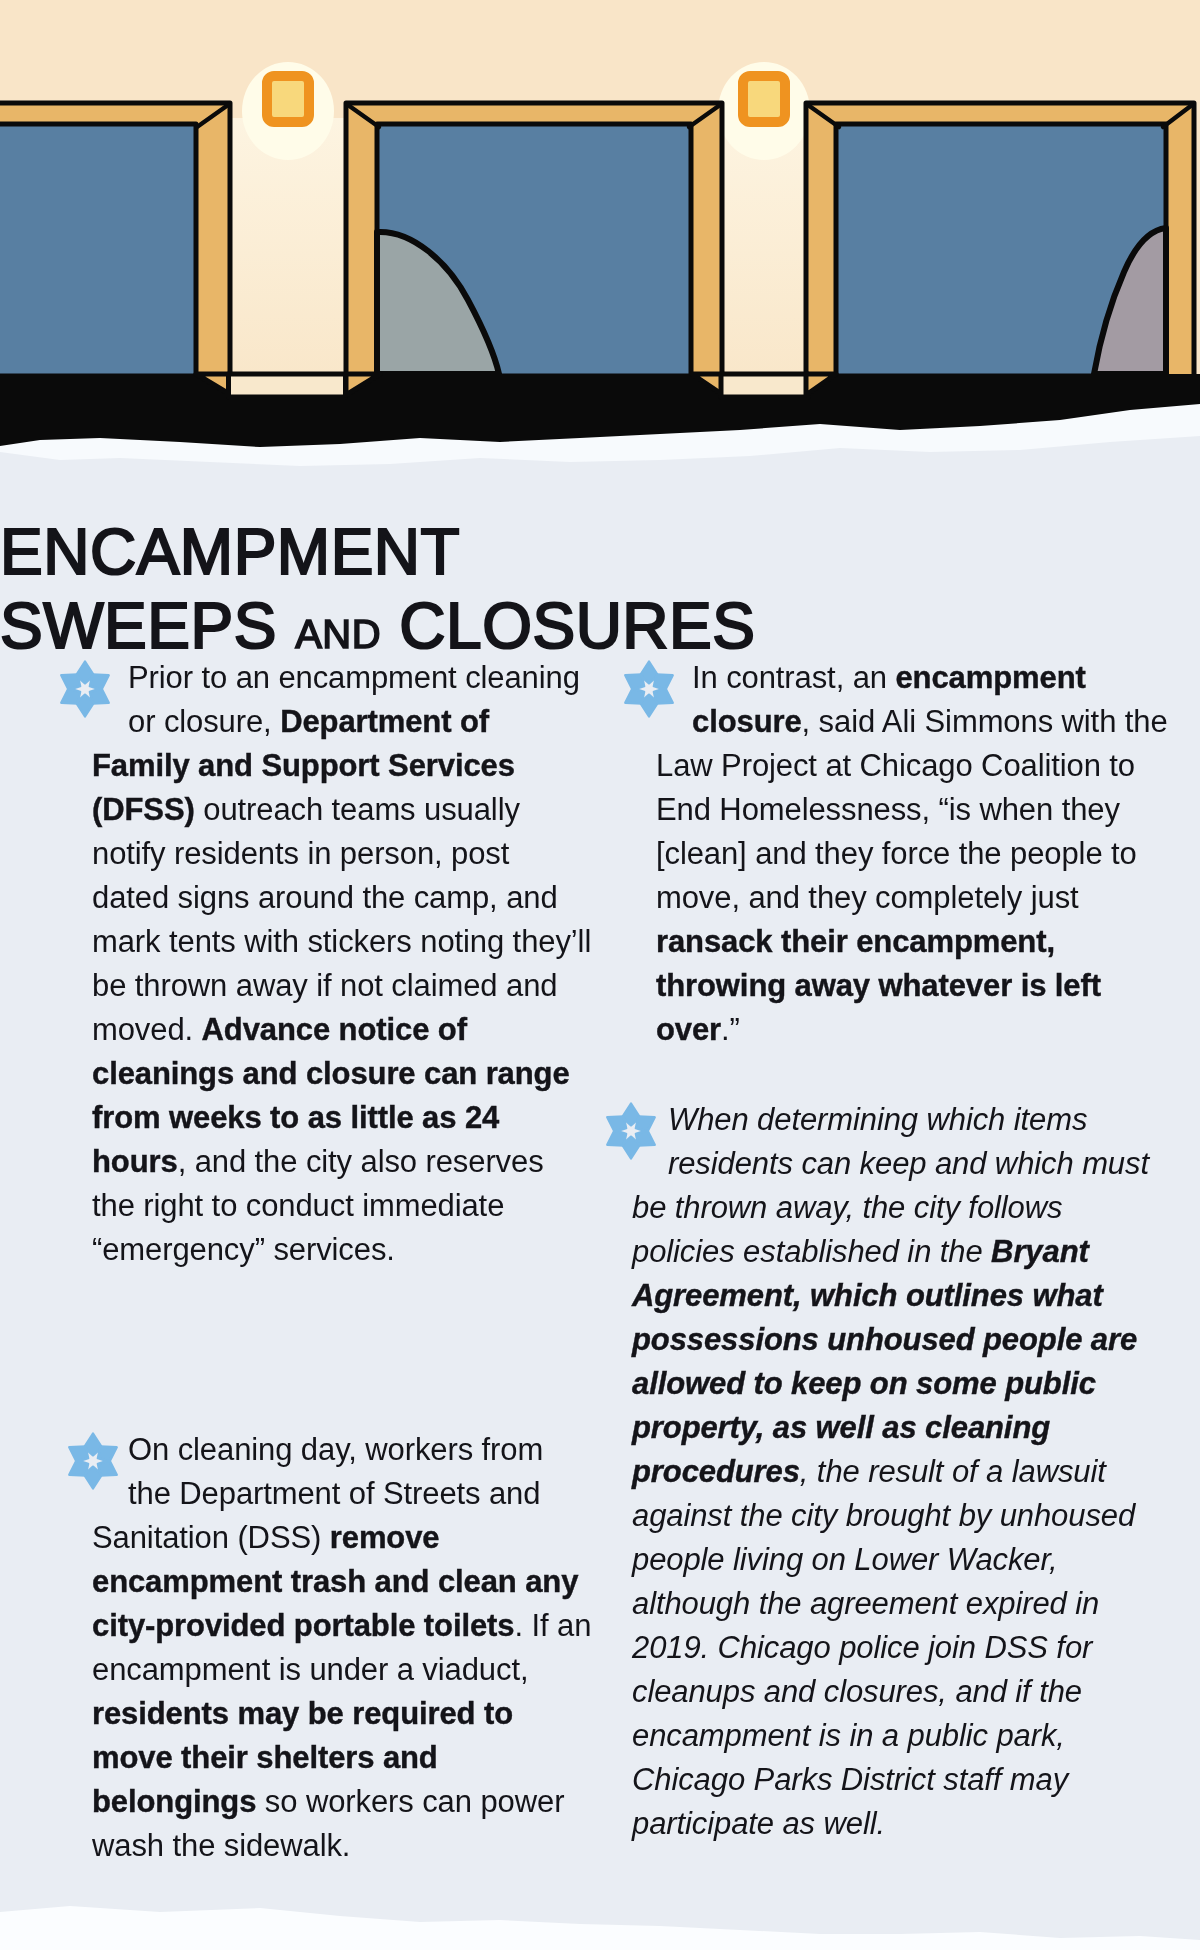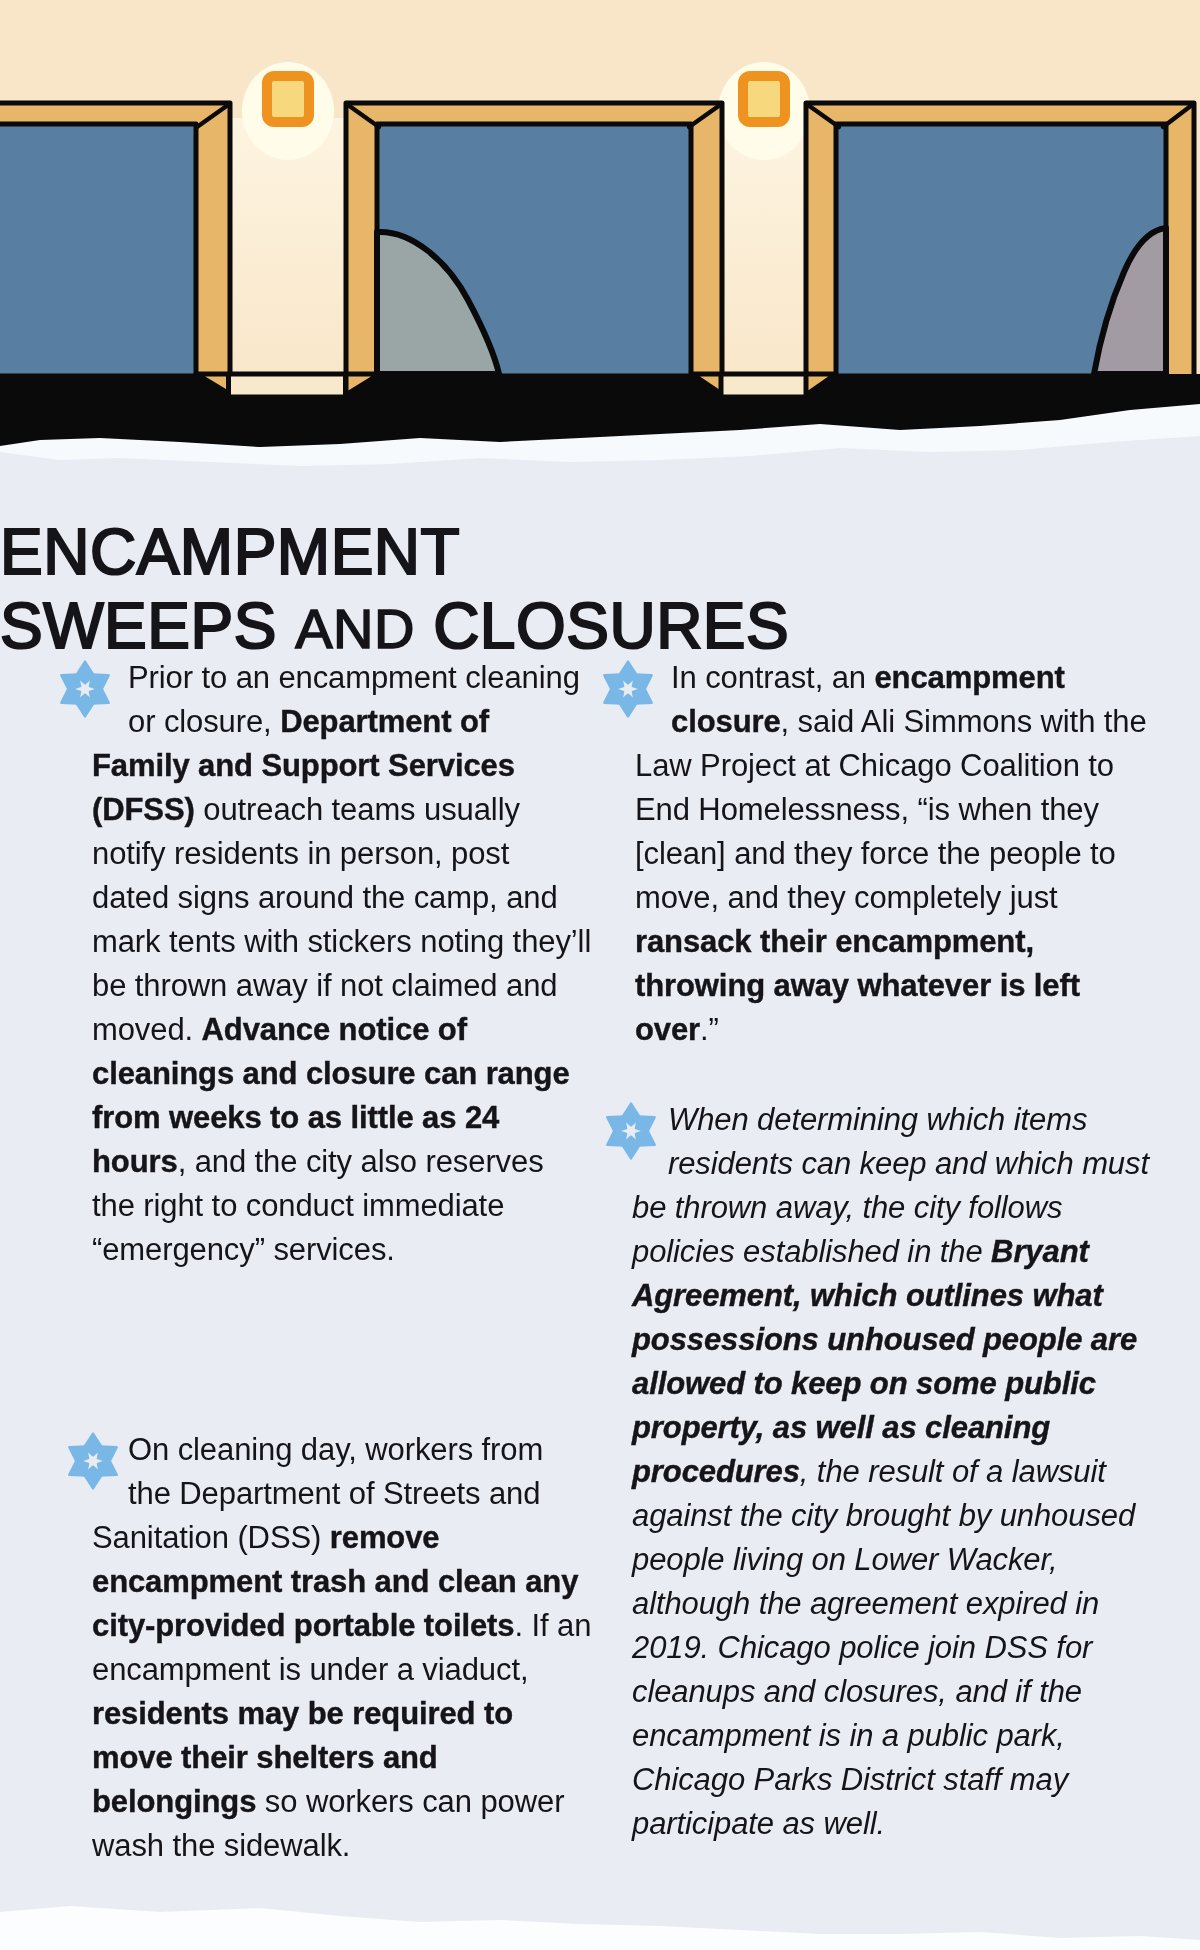--- a/index.html
+++ b/index.html
@@ -22,33 +22,33 @@
   .f-mounda{fill:var(--c-mound_a);} .f-moundb{fill:var(--c-mound_b);}
   .f-shadow{fill:var(--c-outline);} .f-torn{fill:var(--c-torn);}
   .f-foot{fill:#f8e8cc;}
   .oln{stroke:var(--c-outline);stroke-linejoin:round;stroke-linecap:round;}
 
   .title{
     position:absolute;top:472px;left:0;width:100%;
     font-weight:400;font-size:64px;line-height:74px;letter-spacing:.5px;
     color:var(--c-text);-webkit-text-stroke:2.2px var(--c-text);
   }
-  .title .and{font-size:56px;-webkit-text-stroke:1.6px var(--c-text);}
+  .title .and{font-size:40px;-webkit-text-stroke:1.6px var(--c-text);}
 
   .para{
     position:absolute;font-size:31px;line-height:44px;color:var(--c-text);
     letter-spacing:-0.1px;
     margin-top:44px;
   }
   .para b{font-weight:700;-webkit-text-stroke:.4px var(--c-text);}
   .para .ind{float:left;width:36px;height:88px;}
   .snowflake{position:absolute;width:58px;height:58px;}
   .p-l1{left:92px;top:612px;width:500px;}
   .p-l2{left:92px;top:1384px;width:500px;}
-  .p-r1{left:635px;top:612px;width:522px;}
+  .p-r1{left:656px;top:612px;width:522px;}
   .p-r2{left:632px;top:1054px;width:522px;font-style:italic;}
   .p-l1 .snowflake{left:-36px;top:4px;}
   .p-l2 .snowflake{left:-28px;top:4px;}
   .p-r1 .snowflake{left:-36px;top:4px;}
   .p-r2 .snowflake{left:-30px;top:4px;}
 
   .bottom-tear{position:absolute;left:0;bottom:0;width:1200px;height:50px;}
   .f-torn2{fill:var(--c-torn_bottom);}
 </style>
 </head>

